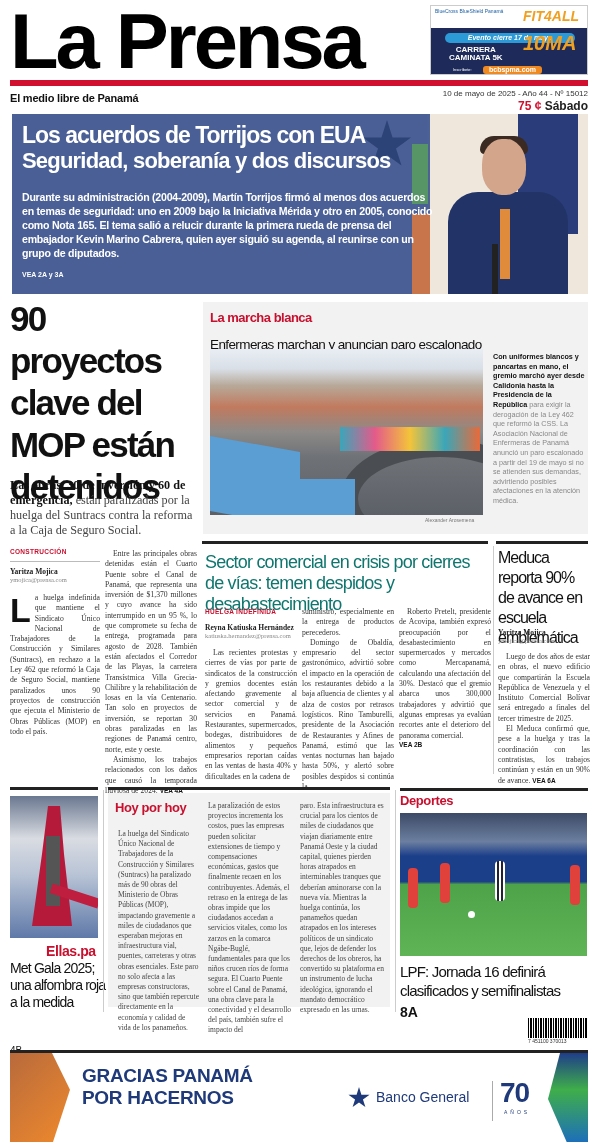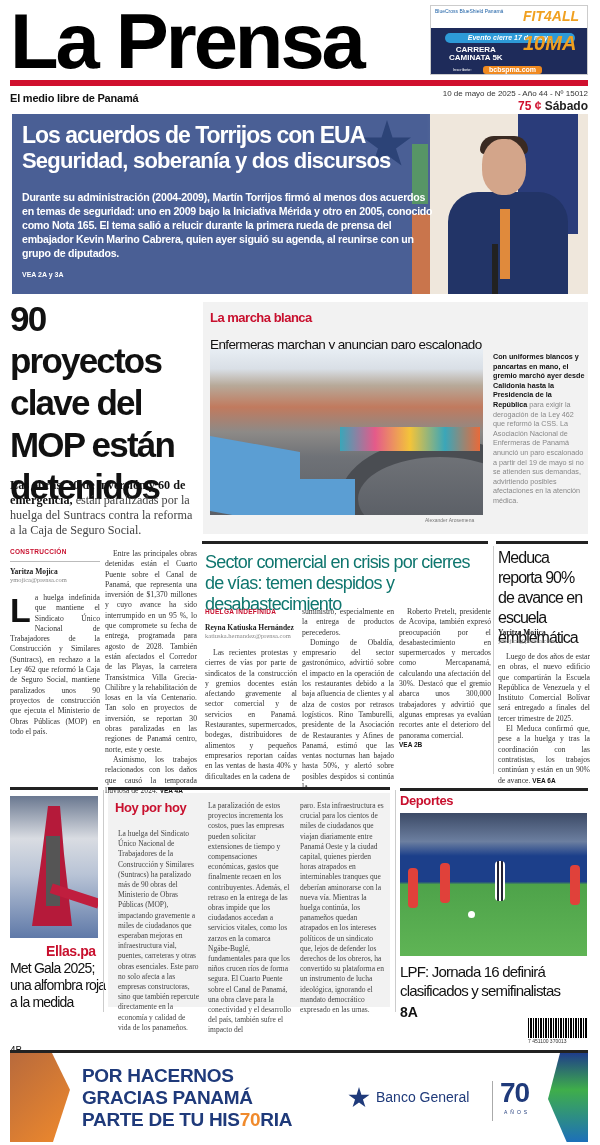--- a/index.html
+++ b/index.html
@@ -233,22 +233,21 @@
 <div class="abs dep-title">LPF: Jornada 16 definirá clasificados y semifinalistas</div>
 <div class="abs dep-ref">8A</div>
 
 <div class="abs barcode"></div>
 <div class="abs barcode-num">7 451100 370013</div>
 
 <div class="abs bad">
   <div class="lt"></div>
   <div class="rt"></div>
   <div class="txt">
+    <div>GRACIAS PANAMÁ</div>
     <div>POR HACERNOS</div>
-    <div>GRACIAS PANAMÁ</div>
-    <div><span>PARTE DE TU HIS</span><span class="o">70</span><span>RIA</span></div>
   </div>
   <div class="bg-star"></div>
   <div class="bg-name">Banco General</div>
   <div class="sep"></div>
   <div class="seventy">70</div>
   <div class="anos">AÑOS</div>
 </div>
 
 </body></html>

